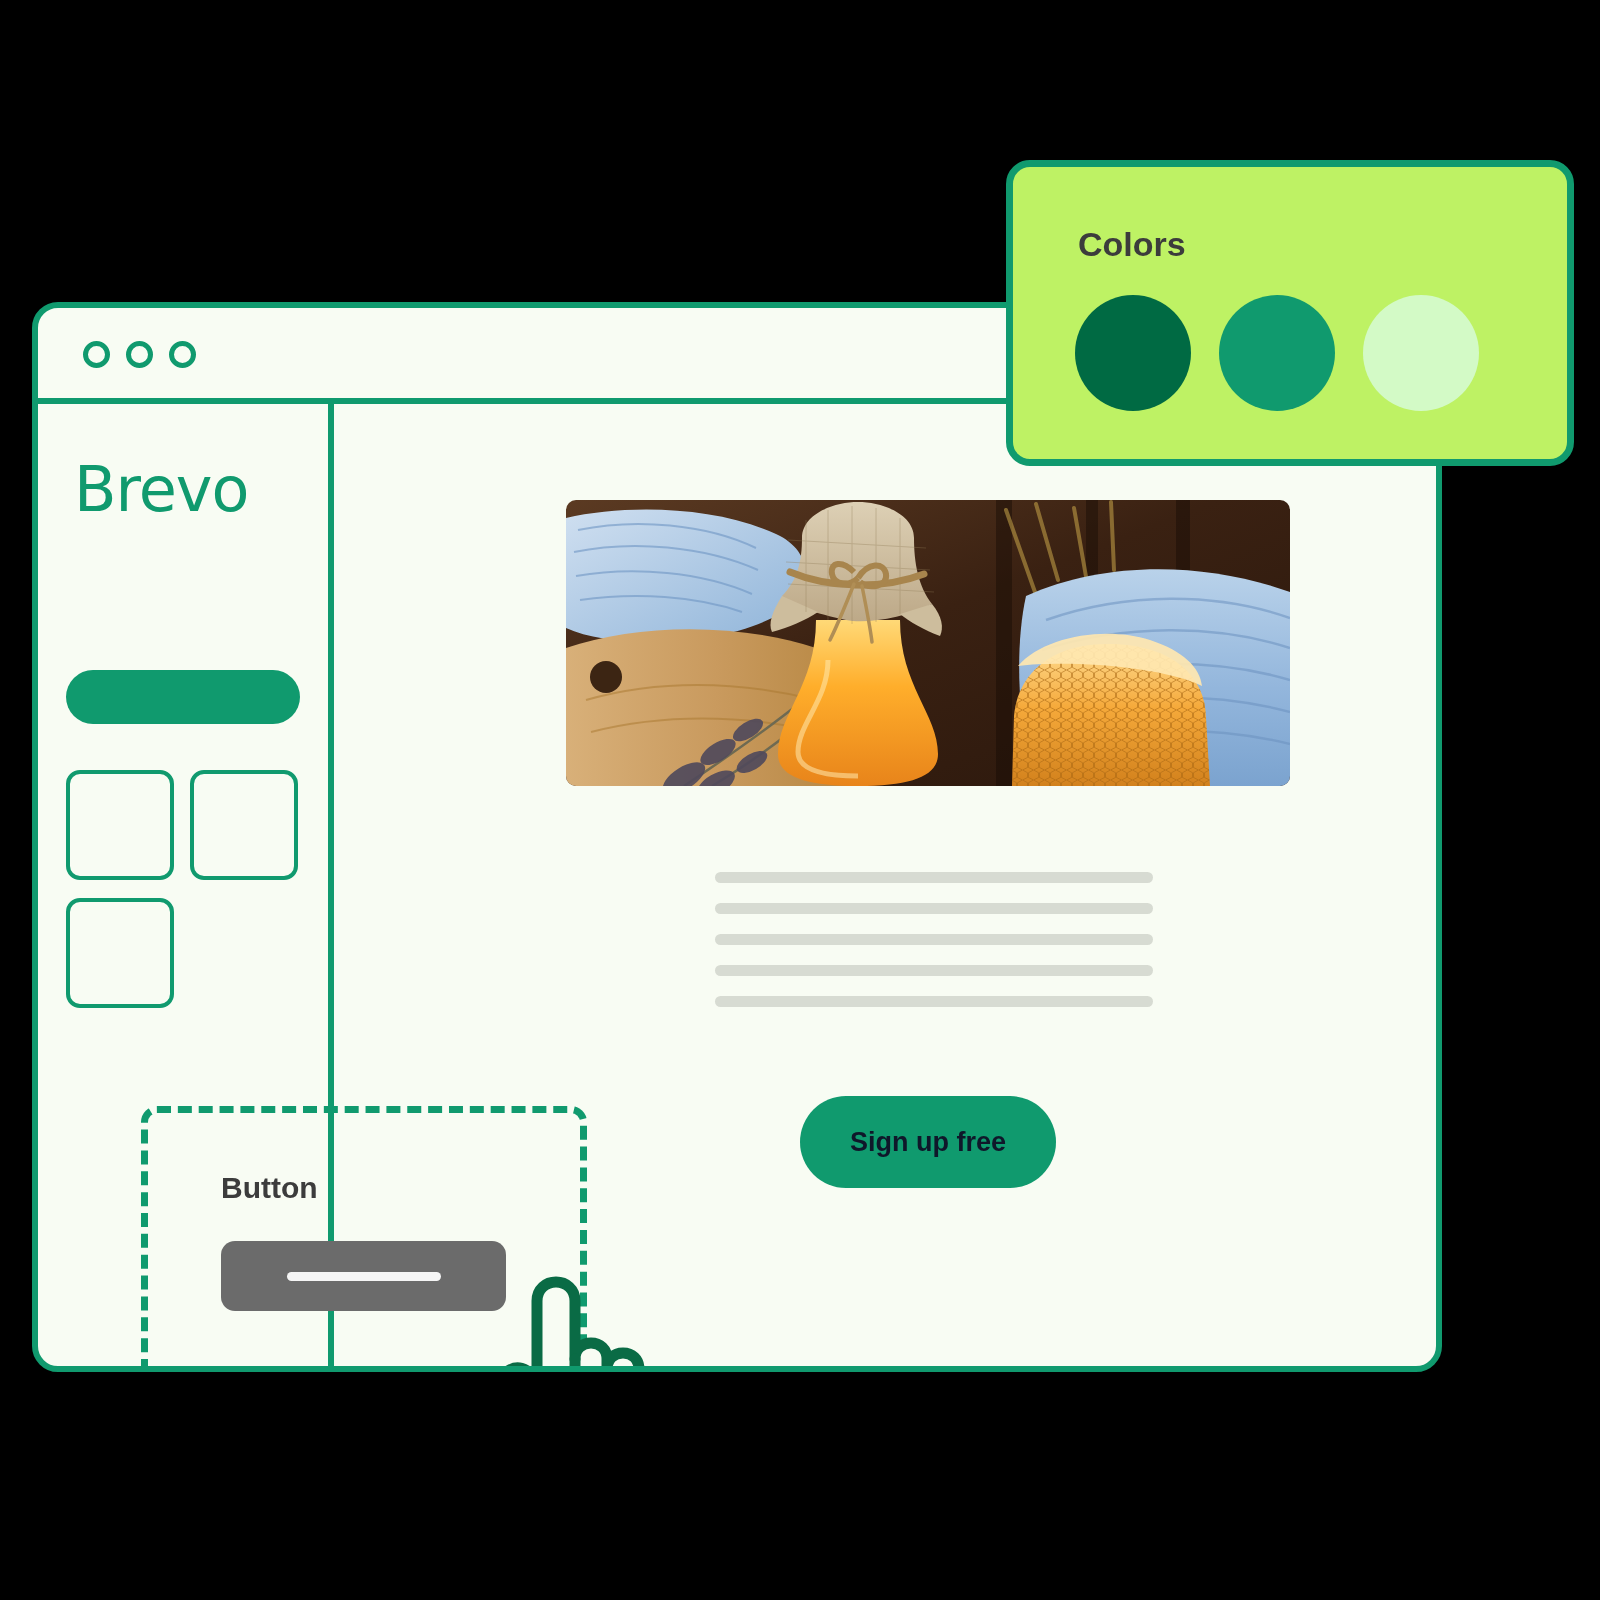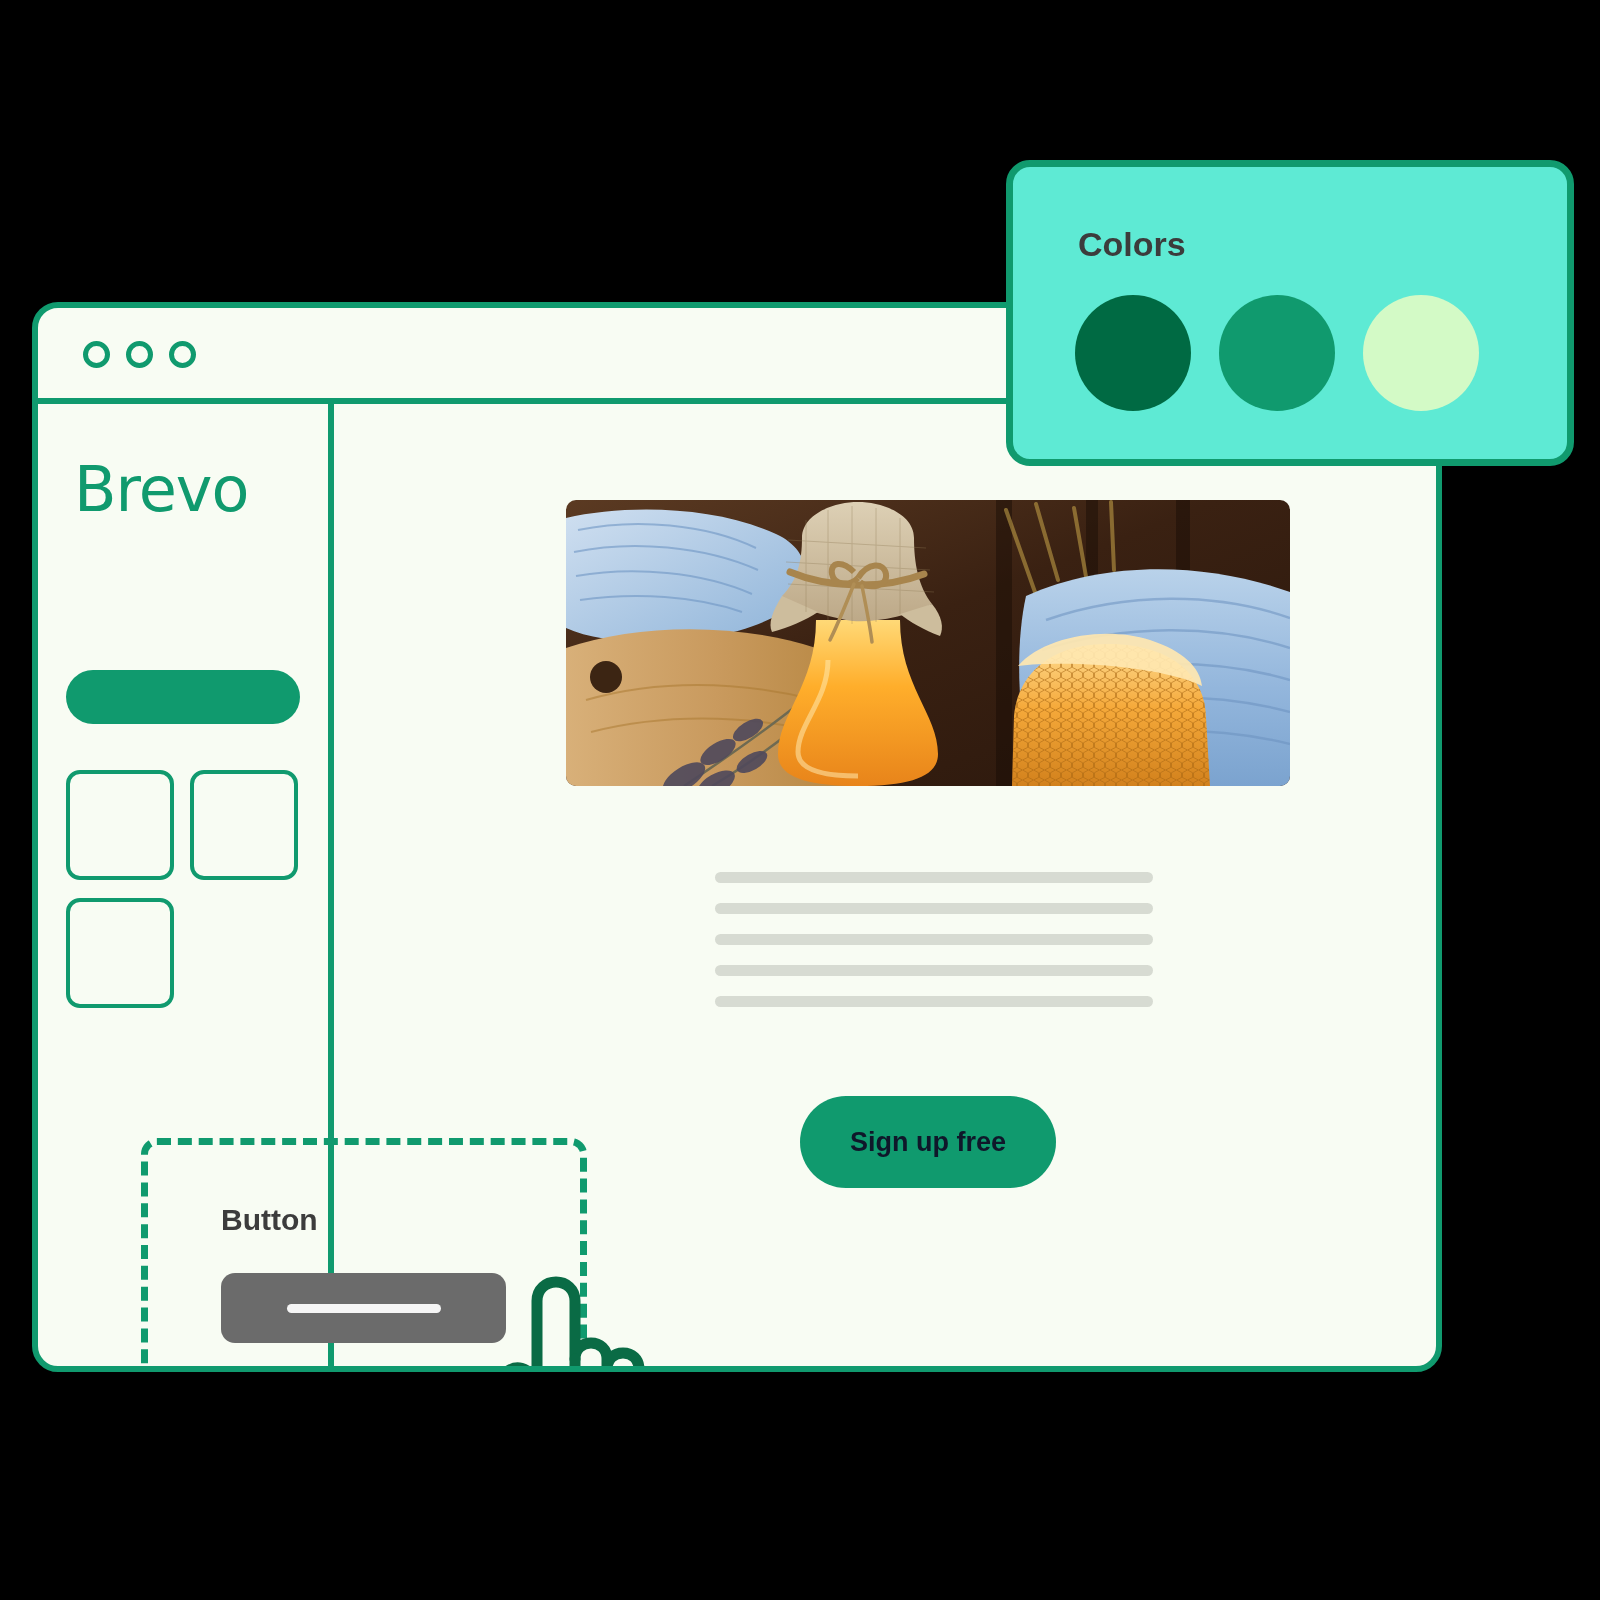--- a/index.html
+++ b/index.html
@@ -153,21 +153,21 @@
     justify-content: center;
     border: none;
     cursor: pointer;
     font-family: "Liberation Sans", sans-serif;
   }
 
   
   .dashed-panel {
     position: absolute;
     left: 103px;
-    top: 830px;
+    top: 798px;
     width: 446px;
     height: 297px;
     border: 7px dashed #109A6E;
     border-radius: 16px;
     background: transparent;
     z-index: 30;
   }
   .dashed-label {
     position: absolute;
     left: 73px;
@@ -208,21 +208,21 @@
   }
   .hand-cursor svg { display: block; width: 100%; height: 100%; }
 
   
   .colors-card {
     position: absolute;
     left: 1006px;
     top: 160px;
     width: 568px;
     height: 306px;
-    background: #5eead4;
+    background: #bef264;
     border: 7px solid #109A6E;
     border-radius: 24px;
     z-index: 50;
   }
   .colors-title {
     position: absolute;
     left: 65px;
     top: 58px;
     font-size: 34px;
     font-weight: bold;

